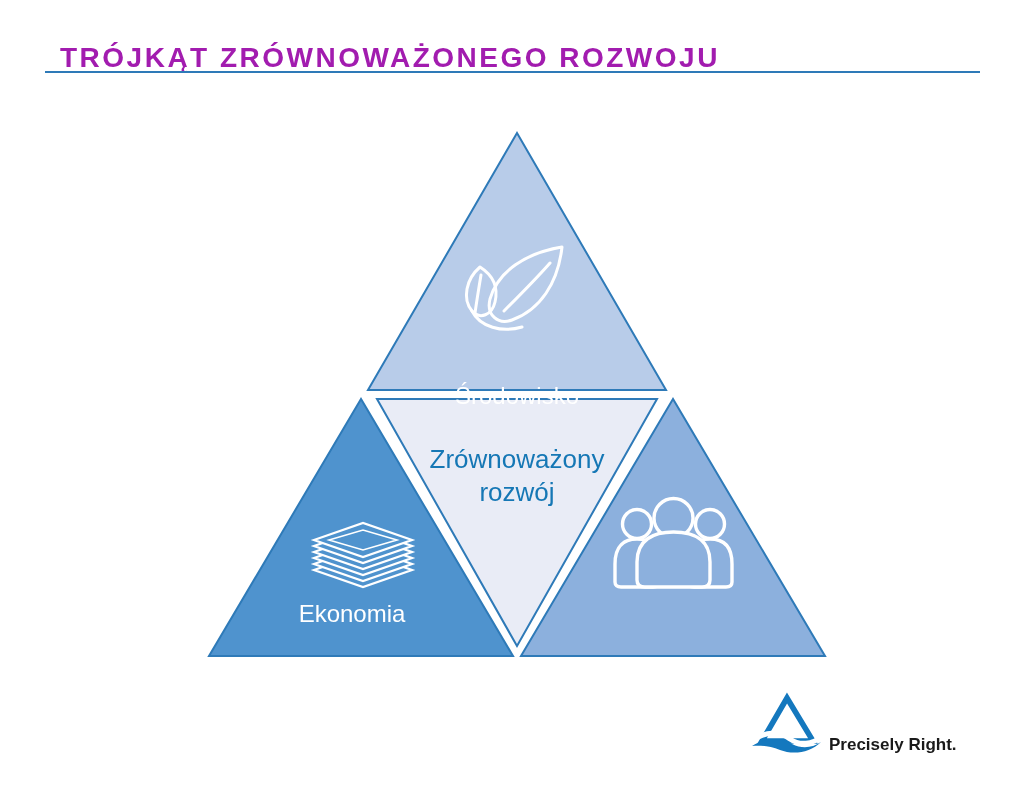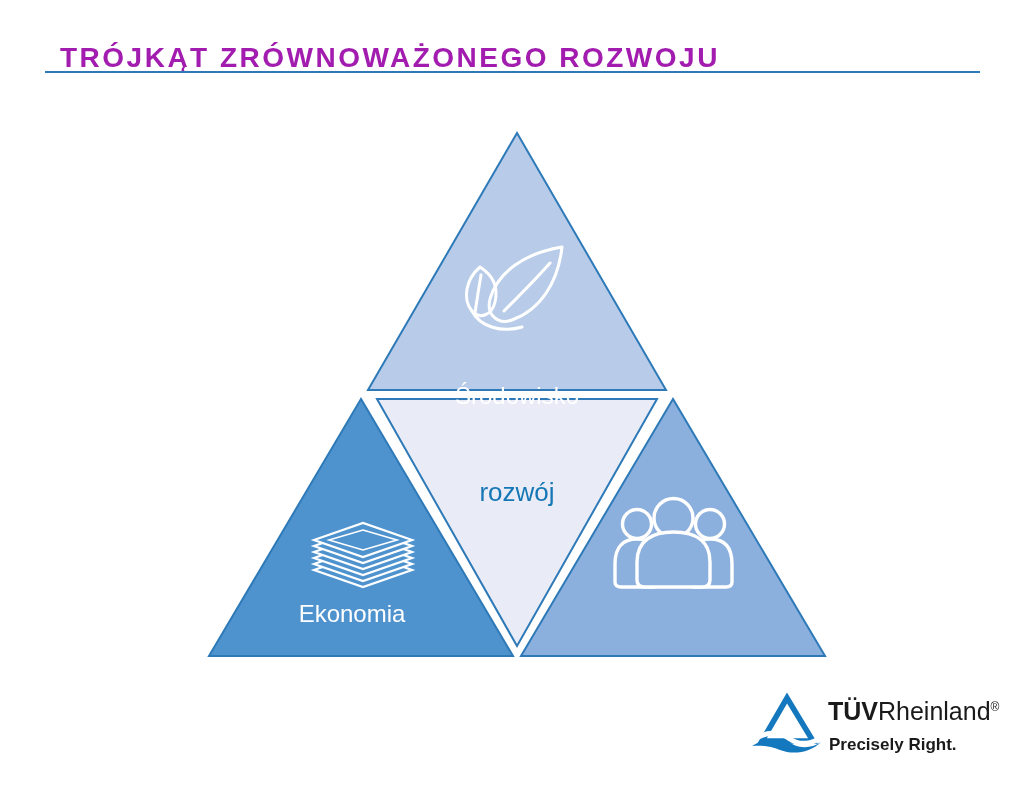--- a/index.html
+++ b/index.html
@@ -87,23 +87,22 @@
     <g>
       <path d="M787,698 L813,741 L762,741 Z" fill="none" stroke-width="5.5" stroke="#1478be"></path>
       <path d="M752,741 C765,731 780,731 790,739 C800,746 812,744 822,737" fill="none" stroke="#ffffff" stroke-width="5"></path>
       <path d="M752,746 C766,737 780,737 792,744 C802,749 812,748 821,742 C810,753 793,755 780,750 C770,746 760,745 752,746 Z" fill="#1478be"></path>
     </g>
   </svg>
 
   <div class="tri-label label-environment">Środowisko</div>
 
   <div class="tri-label label-center">
-    <br>
+    <span>Zrównoważony</span><br>
     <span>rozwój</span>
   </div>
 
   <div class="tri-label label-economy">Ekonomia</div>
 
 
-  <div class="logo-text"><span class="b">TÜV</span><span class="r">Rheinland</span><sup>®</sup></div>
   <div class="logo-tagline">Precisely Right.</div>
 
 </div>
 
 </body></html>

